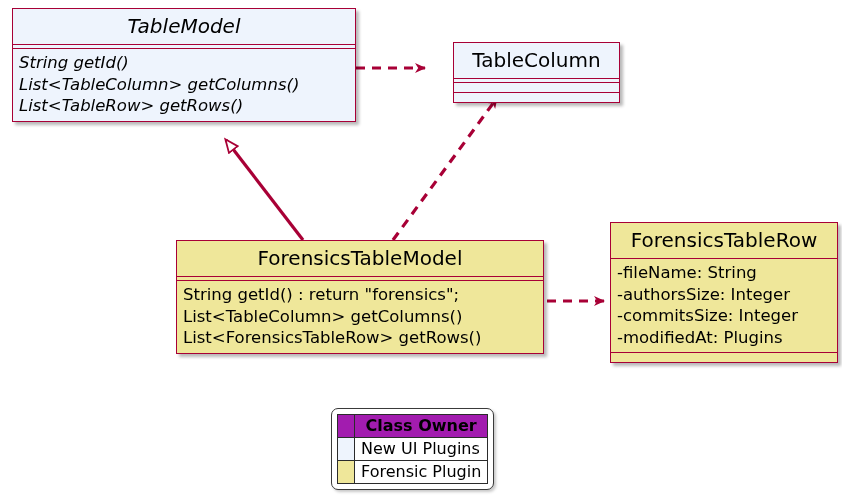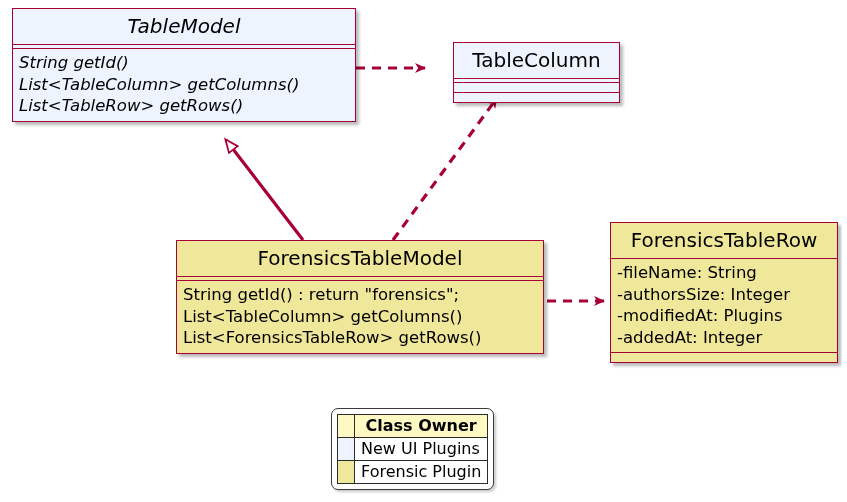--- a/index.html
+++ b/index.html
@@ -88,21 +88,21 @@
     color: #000000;
     padding: 1px 6px 2px 6px;
     white-space: nowrap;
     line-height: 19px;
   }
   #legend td.swatch {
     width: 16px;
     padding: 0;
   }
   #legend tr.header td {
-    background: #fef9c3;
+    background: #a21caf;
     font-weight: bold;
     text-align: center;
   }
 </style>
 </head>
 <body>
 
 <div id="canvas">
 
   <svg id="connectors" viewBox="0 0 847 502" width="847" height="502">
@@ -157,22 +157,22 @@
       <div>List&lt;ForensicsTableRow&gt; getRows()</div>
     </div>
   </div>
 
   <div class="uml-class fill-yellow" style="left:610px; top:222px; width:228px;">
     <div class="title">ForensicsTableRow</div>
     <div class="sep"></div>
     <div class="members">
       <div>-fileName: String</div>
       <div>-authorsSize: Integer</div>
+      <div>-commitsSize: Integer</div>
       <div>-modifiedAt: Plugins</div>
-      <div>-addedAt: Integer</div>
     </div>
     <div class="sep"></div>
     <div class="empty-compartment fill-yellow"></div>
   </div>
 
   <div id="legend" style="left:331px; top:408px;">
     <table>
       <tbody>
           <tr class="header">
         <td class="swatch"></td>

